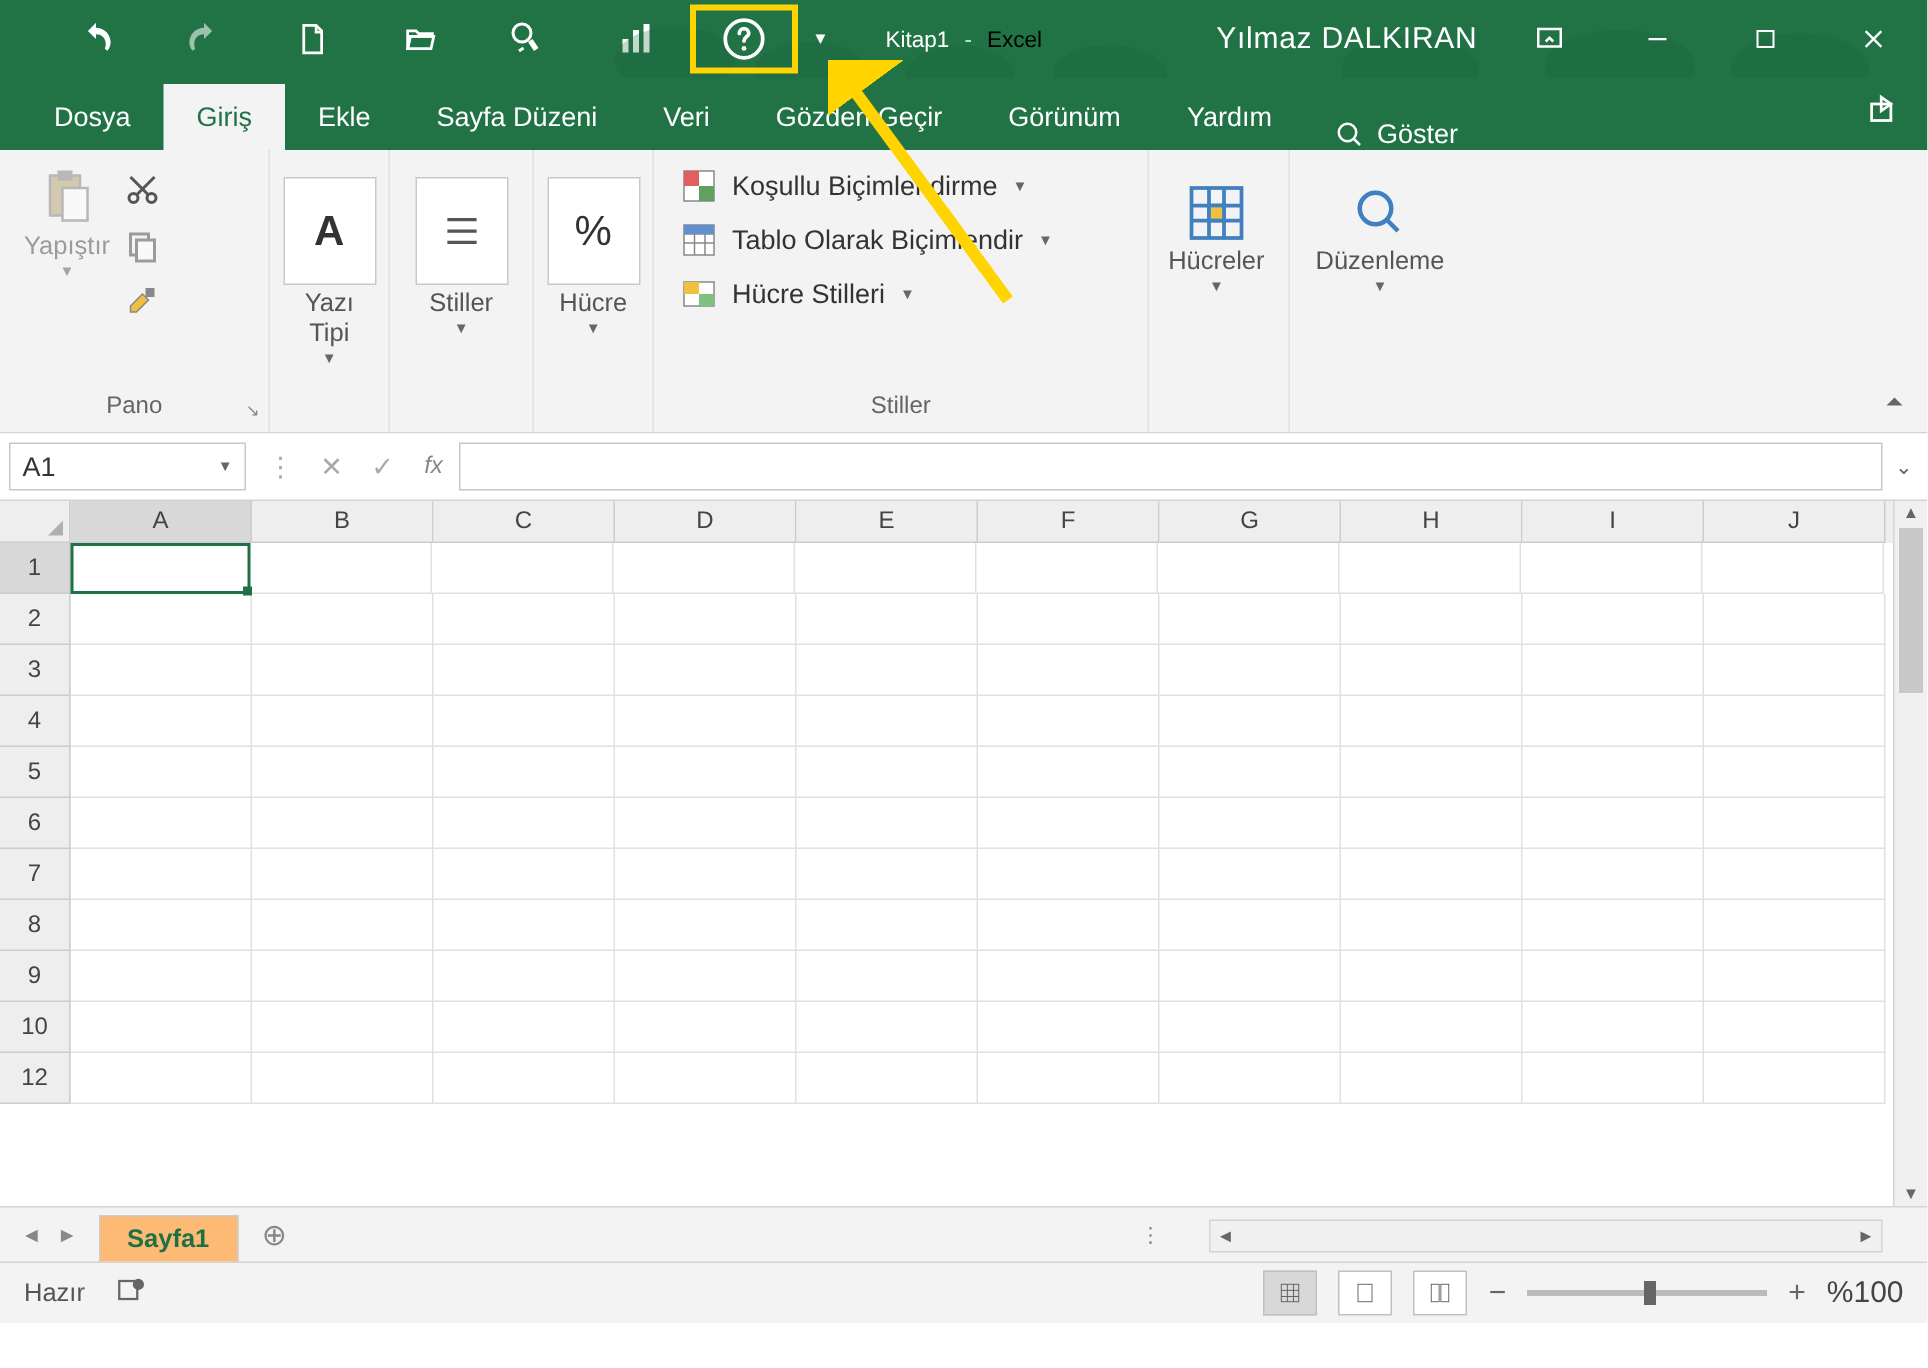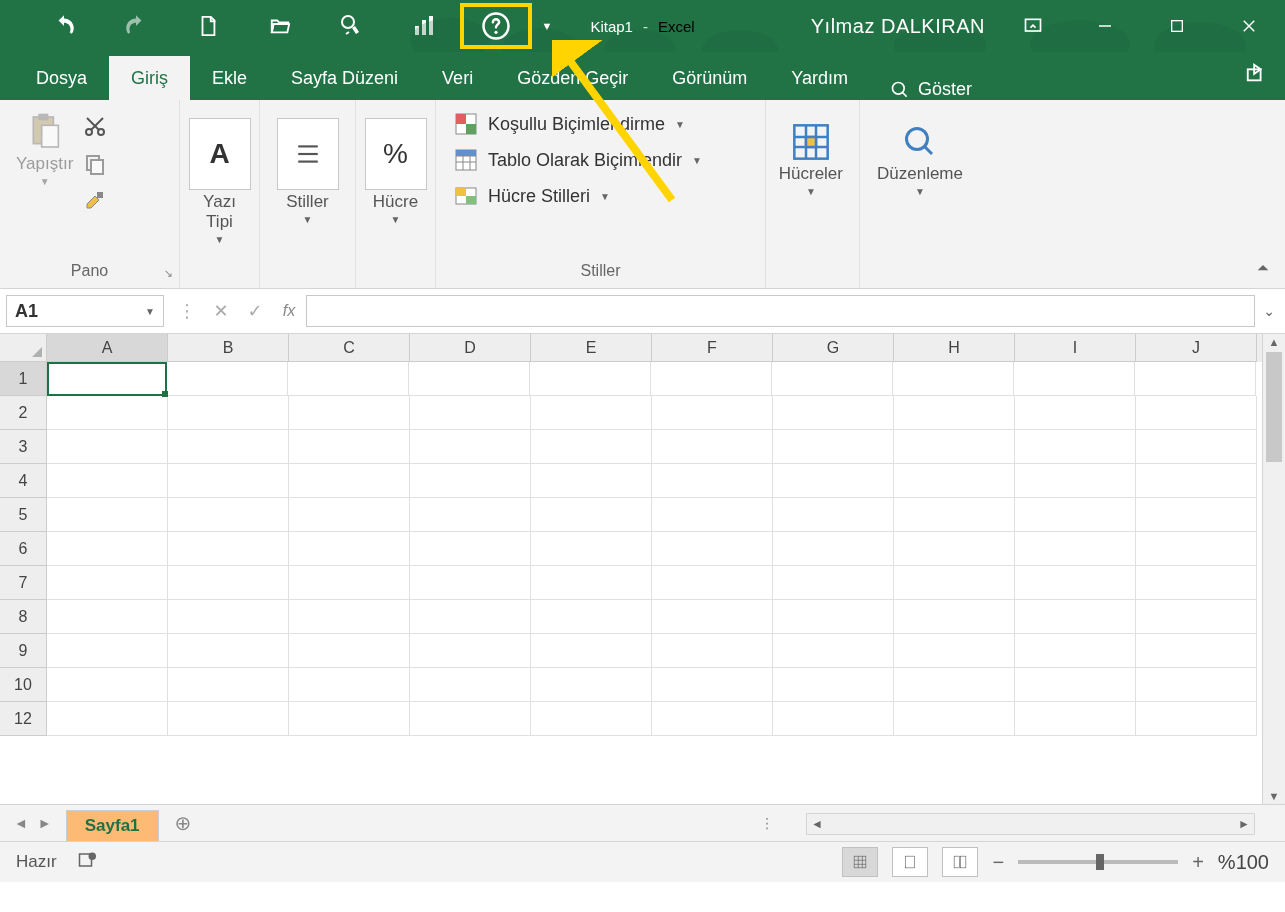--- a/index.html
+++ b/index.html
@@ -29,21 +29,21 @@
 .bigbtn .ico{width:40px;height:40px;display:flex;align-items:center;justify-content:center;}
 .smallstack{display:flex;flex-direction:column;gap:10px;padding:6px 4px;}
 .smallstack .sico{width:28px;height:28px;cursor:pointer;}
 .box-ctrl{border:1px solid #c8c8c8;background:#fff;width:60px;height:70px;display:flex;align-items:center;justify-content:center;font-size:28px;color:#333;}
 .dd-caret{font-size:10px;color:#666;}
 .style-list{display:flex;flex-direction:column;gap:12px;padding:4px 8px;}
 .style-row{display:flex;align-items:center;gap:10px;font-size:18px;color:#333;cursor:pointer;}
 .collapse-caret{position:absolute;right:14px;bottom:8px;cursor:pointer;}
 .launcher{position:absolute;right:6px;bottom:8px;font-size:11px;color:#888;cursor:pointer;}
 .formula-bar{height:44px;border-bottom:1px solid #d4d4d4;display:flex;align-items:center;background:#fff;}
-.namebox{width:140px;height:30px;border:1px solid #c8c8c8;margin:0 6px;display:flex;align-items:center;justify-content:space-between;padding:0 8px;font-size:18px;font-weight:bold;}
+.namebox{width:140px;height:30px;border:1px solid #c8c8c8;margin:0 6px;display:flex;align-items:center;justify-content:space-between;padding:0 8px;font-size:18px;}
 .fbar-btn{width:34px;display:flex;justify-content:center;color:#aaa;font-size:18px;cursor:pointer;}
 .fx{color:#888;font-style:italic;font-size:16px;}
 .formula-input{flex:1;height:30px;border:1px solid #c8c8c8;margin-right:30px;padding:0 6px;font-size:16px;}
 .expand-fb{position:absolute;right:10px;color:#666;}
 .grid-area{display:flex;height:470px;position:relative;}
 .grid-main{flex:1;overflow:hidden;position:relative;}
 .colheads{display:flex;height:28px;background:#eee;}
 .selall{width:46px;border-right:1px solid #ccc;border-bottom:1px solid #ccc;background:#eee;position:relative;}
 .selall:after{content:"";position:absolute;right:4px;bottom:4px;border-left:10px solid transparent;border-bottom:10px solid #b0b0b0;}
 .colh{width:120px;border-right:1px solid #ccc;border-bottom:1px solid #ccc;text-align:center;line-height:28px;font-size:16px;color:#444;background:#eee;}

